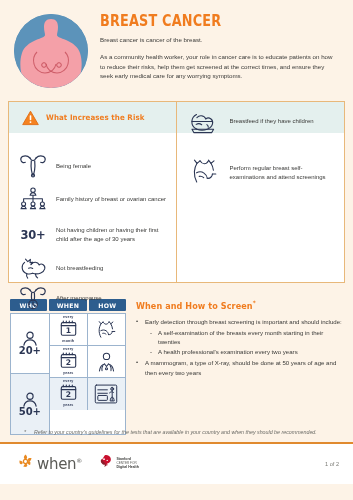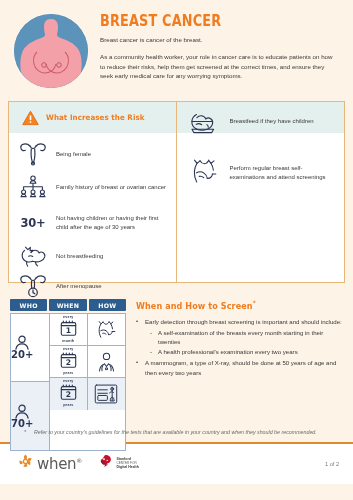--- a/index.html
+++ b/index.html
@@ -92,21 +92,21 @@
     color: #f07c1f;
     font-size: 7.6px;
     font-weight: bold;
     font-family: "DejaVu Sans", sans-serif;
     transform: scaleX(0.93);
     transform-origin: left center;
     letter-spacing: 0.1px;
   }
   .warn-icons { display: flex; align-items: center; position: relative; }
 
-  .risk-list { padding: 7px 8px 0 9px; }
+  .risk-list { padding: 19px 8px 0 9px; }
   .risk-item {
     display: flex;
     align-items: center;
     gap: 8px;
     min-height: 28px;
     margin-bottom: 2px;
   }
   .risk-item.tall { min-height: 34px; }
   .risk-ico {
     flex: 0 0 30px;
@@ -179,22 +179,22 @@
   .trow { display: flex; }
   .tcell {
     flex: 1;
     height: 32px;
     display: flex; align-items: center; justify-content: center;
     color: #2b3654;
   }
   .tcell.bd-r { border-right: 1px solid #9cb4ce; }
   .tcell.bd-b { border-bottom: 1px solid #9cb4ce; }
   .whocell {
-    height: 68px;
-    display: flex; align-items: center; justify-content: flex-start;
+    height: 60px;
+    display: flex; align-items: center; justify-content: center;
     color: #2b3654;
   }
   .whocell.bd-b { border-bottom: 1px solid #9cb4ce; }
   .whocell.shaded, .tcell.shaded { background: #eaf0f6; }
   .agelbl {
     font-size: 10px; font-weight: bold; color: #2b3654;
     font-family: "DejaVu Sans", sans-serif; margin-top: -1px;
   }
   .whoinner { display: flex; flex-direction: column; align-items: center; }
   .calwrap { display: flex; flex-direction: column; align-items: center; line-height: 1; }
@@ -429,21 +429,21 @@
               </svg>
               <span class="agelbl">20+</span>
             </span>
           </div>
           <div class="whocell shaded">
             <span class="whoinner">
               <svg width="16" height="15" viewBox="0 0 16 15" fill="none" stroke="#2b3654" stroke-width="1.2" stroke-linecap="round">
                 <circle cx="8" cy="4.3" r="3.1"></circle>
                 <path d="M1.9 14.2c.6-3.4 3.1-5.3 6.1-5.3s5.5 1.9 6.1 5.3"></path>
               </svg>
-              <span class="agelbl">70+</span>
+              <span class="agelbl">50+</span>
             </span>
           </div>
         </div>
 
         <div class="tcol-rest">
 
           <div class="trow">
             <div class="tcell bd-r bd-b">
               <span class="calwrap">
                 <span class="cal-every">every</span>

